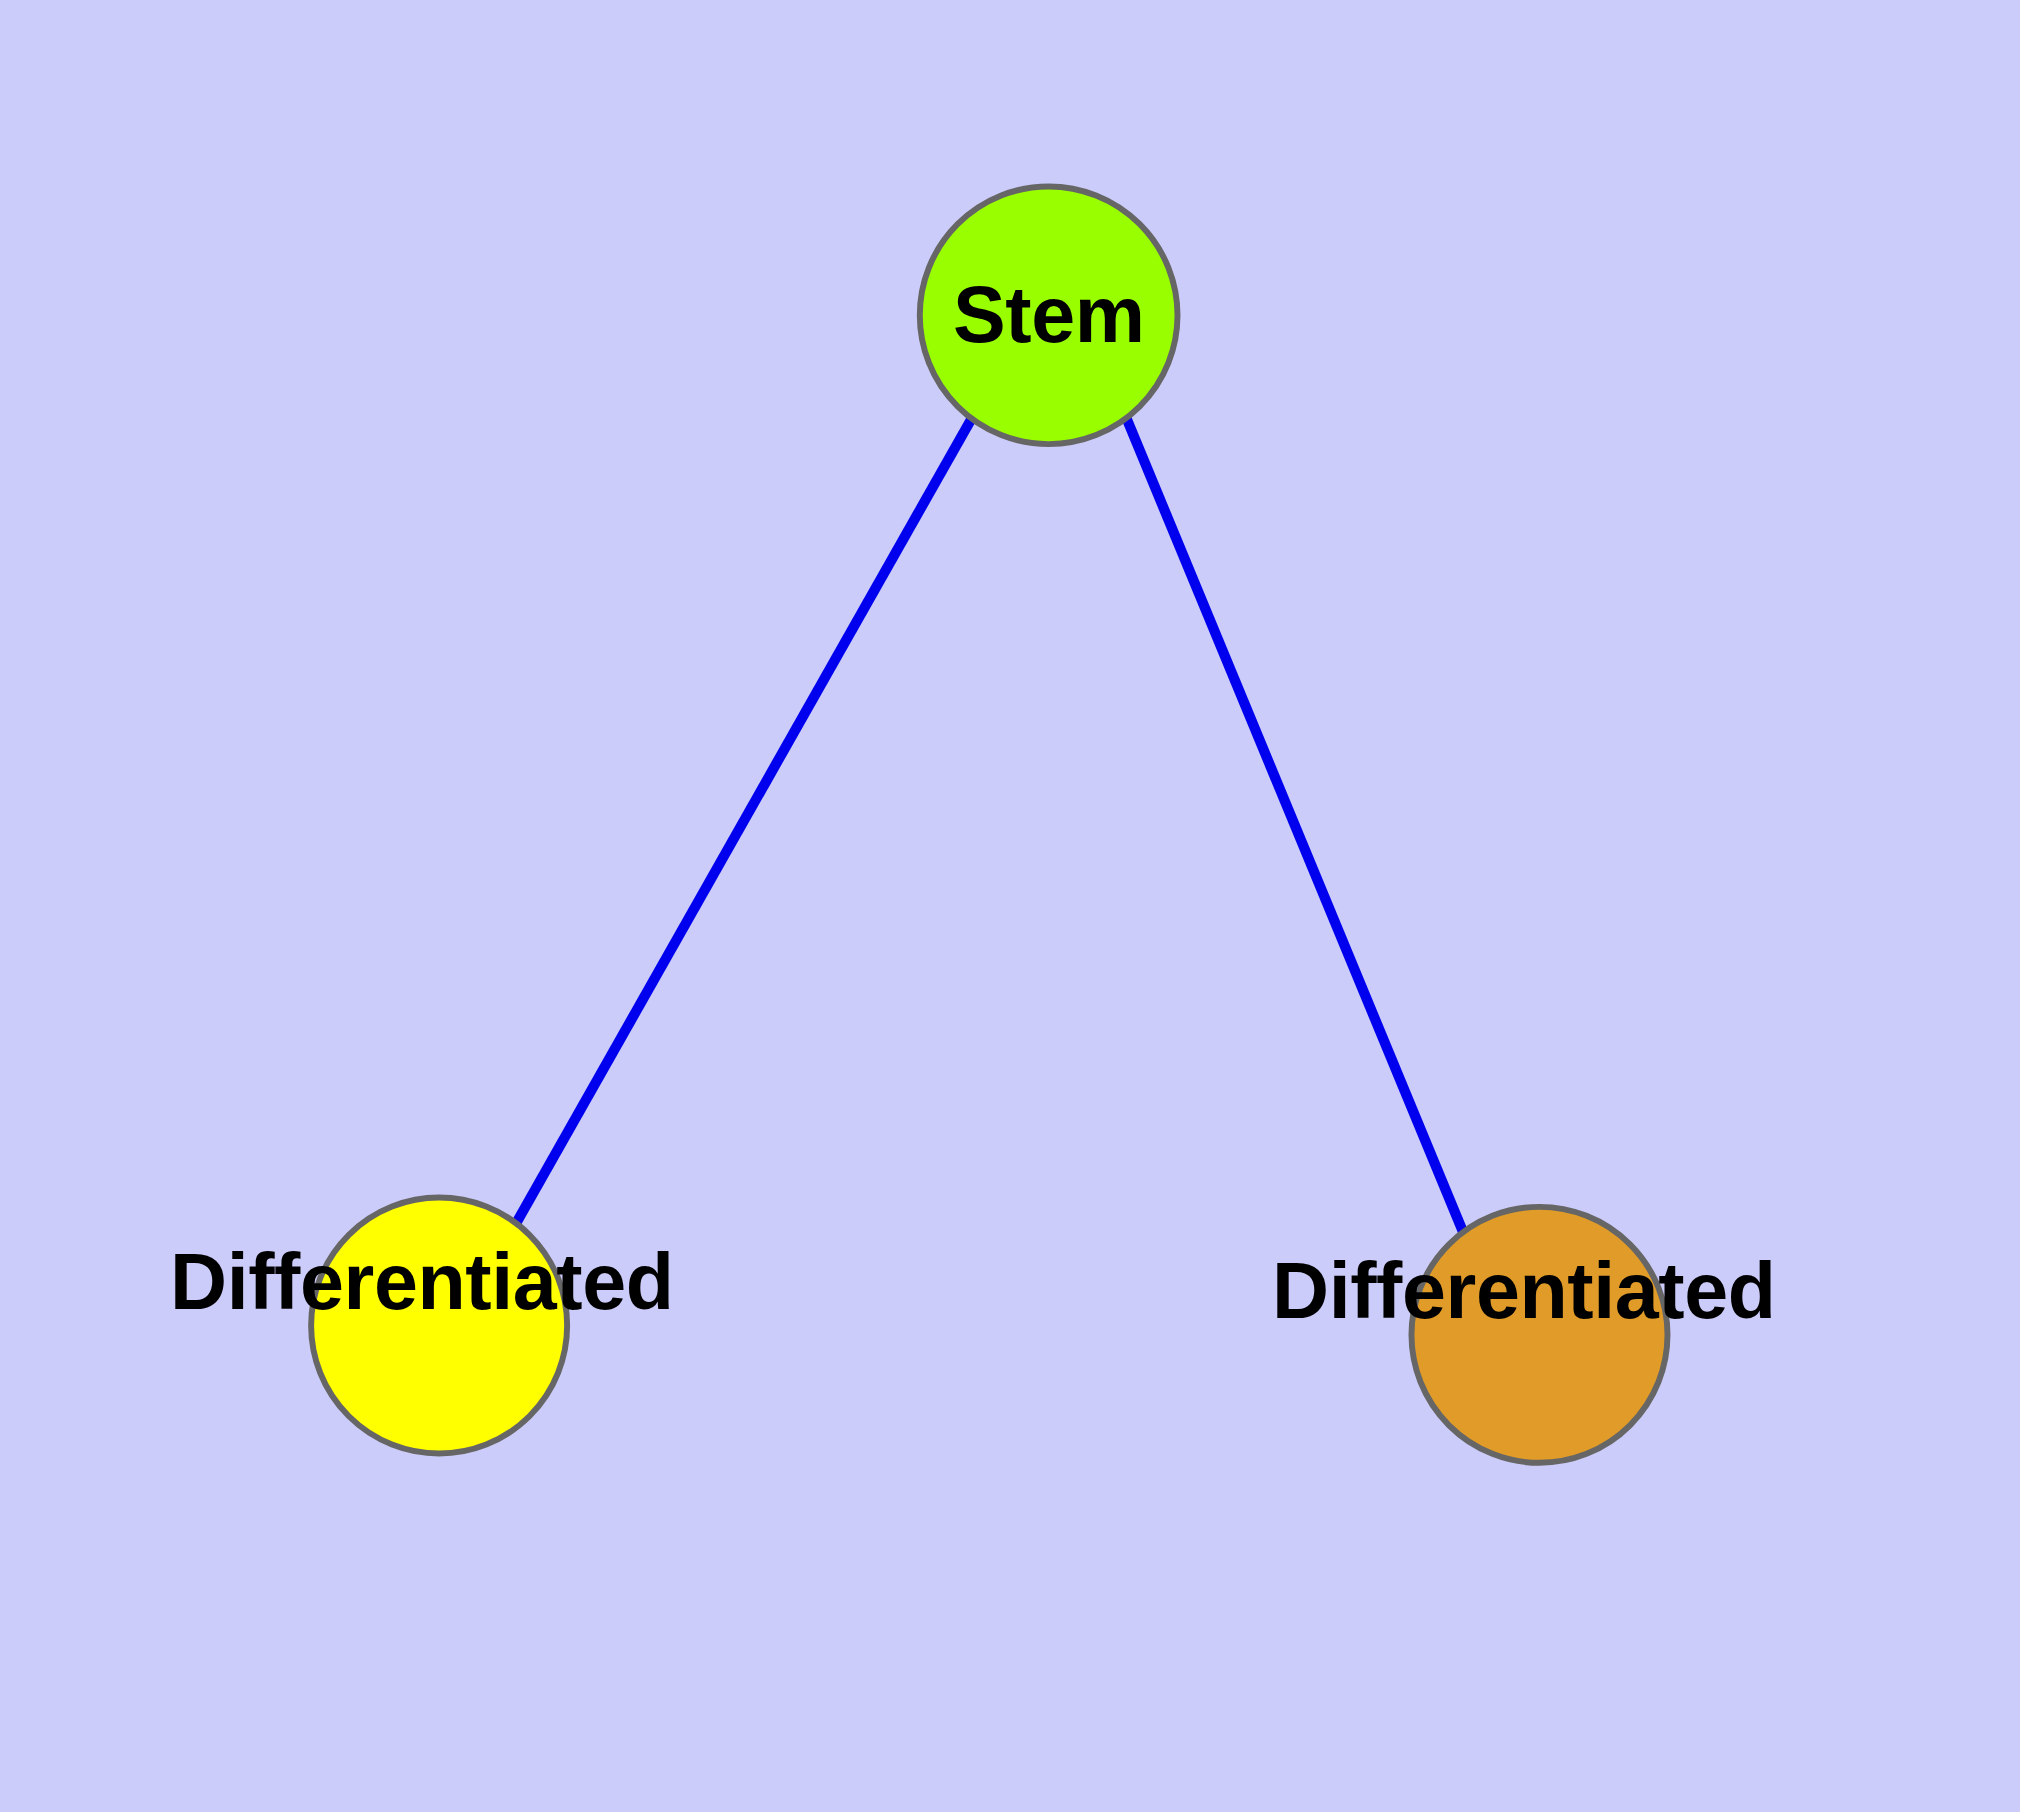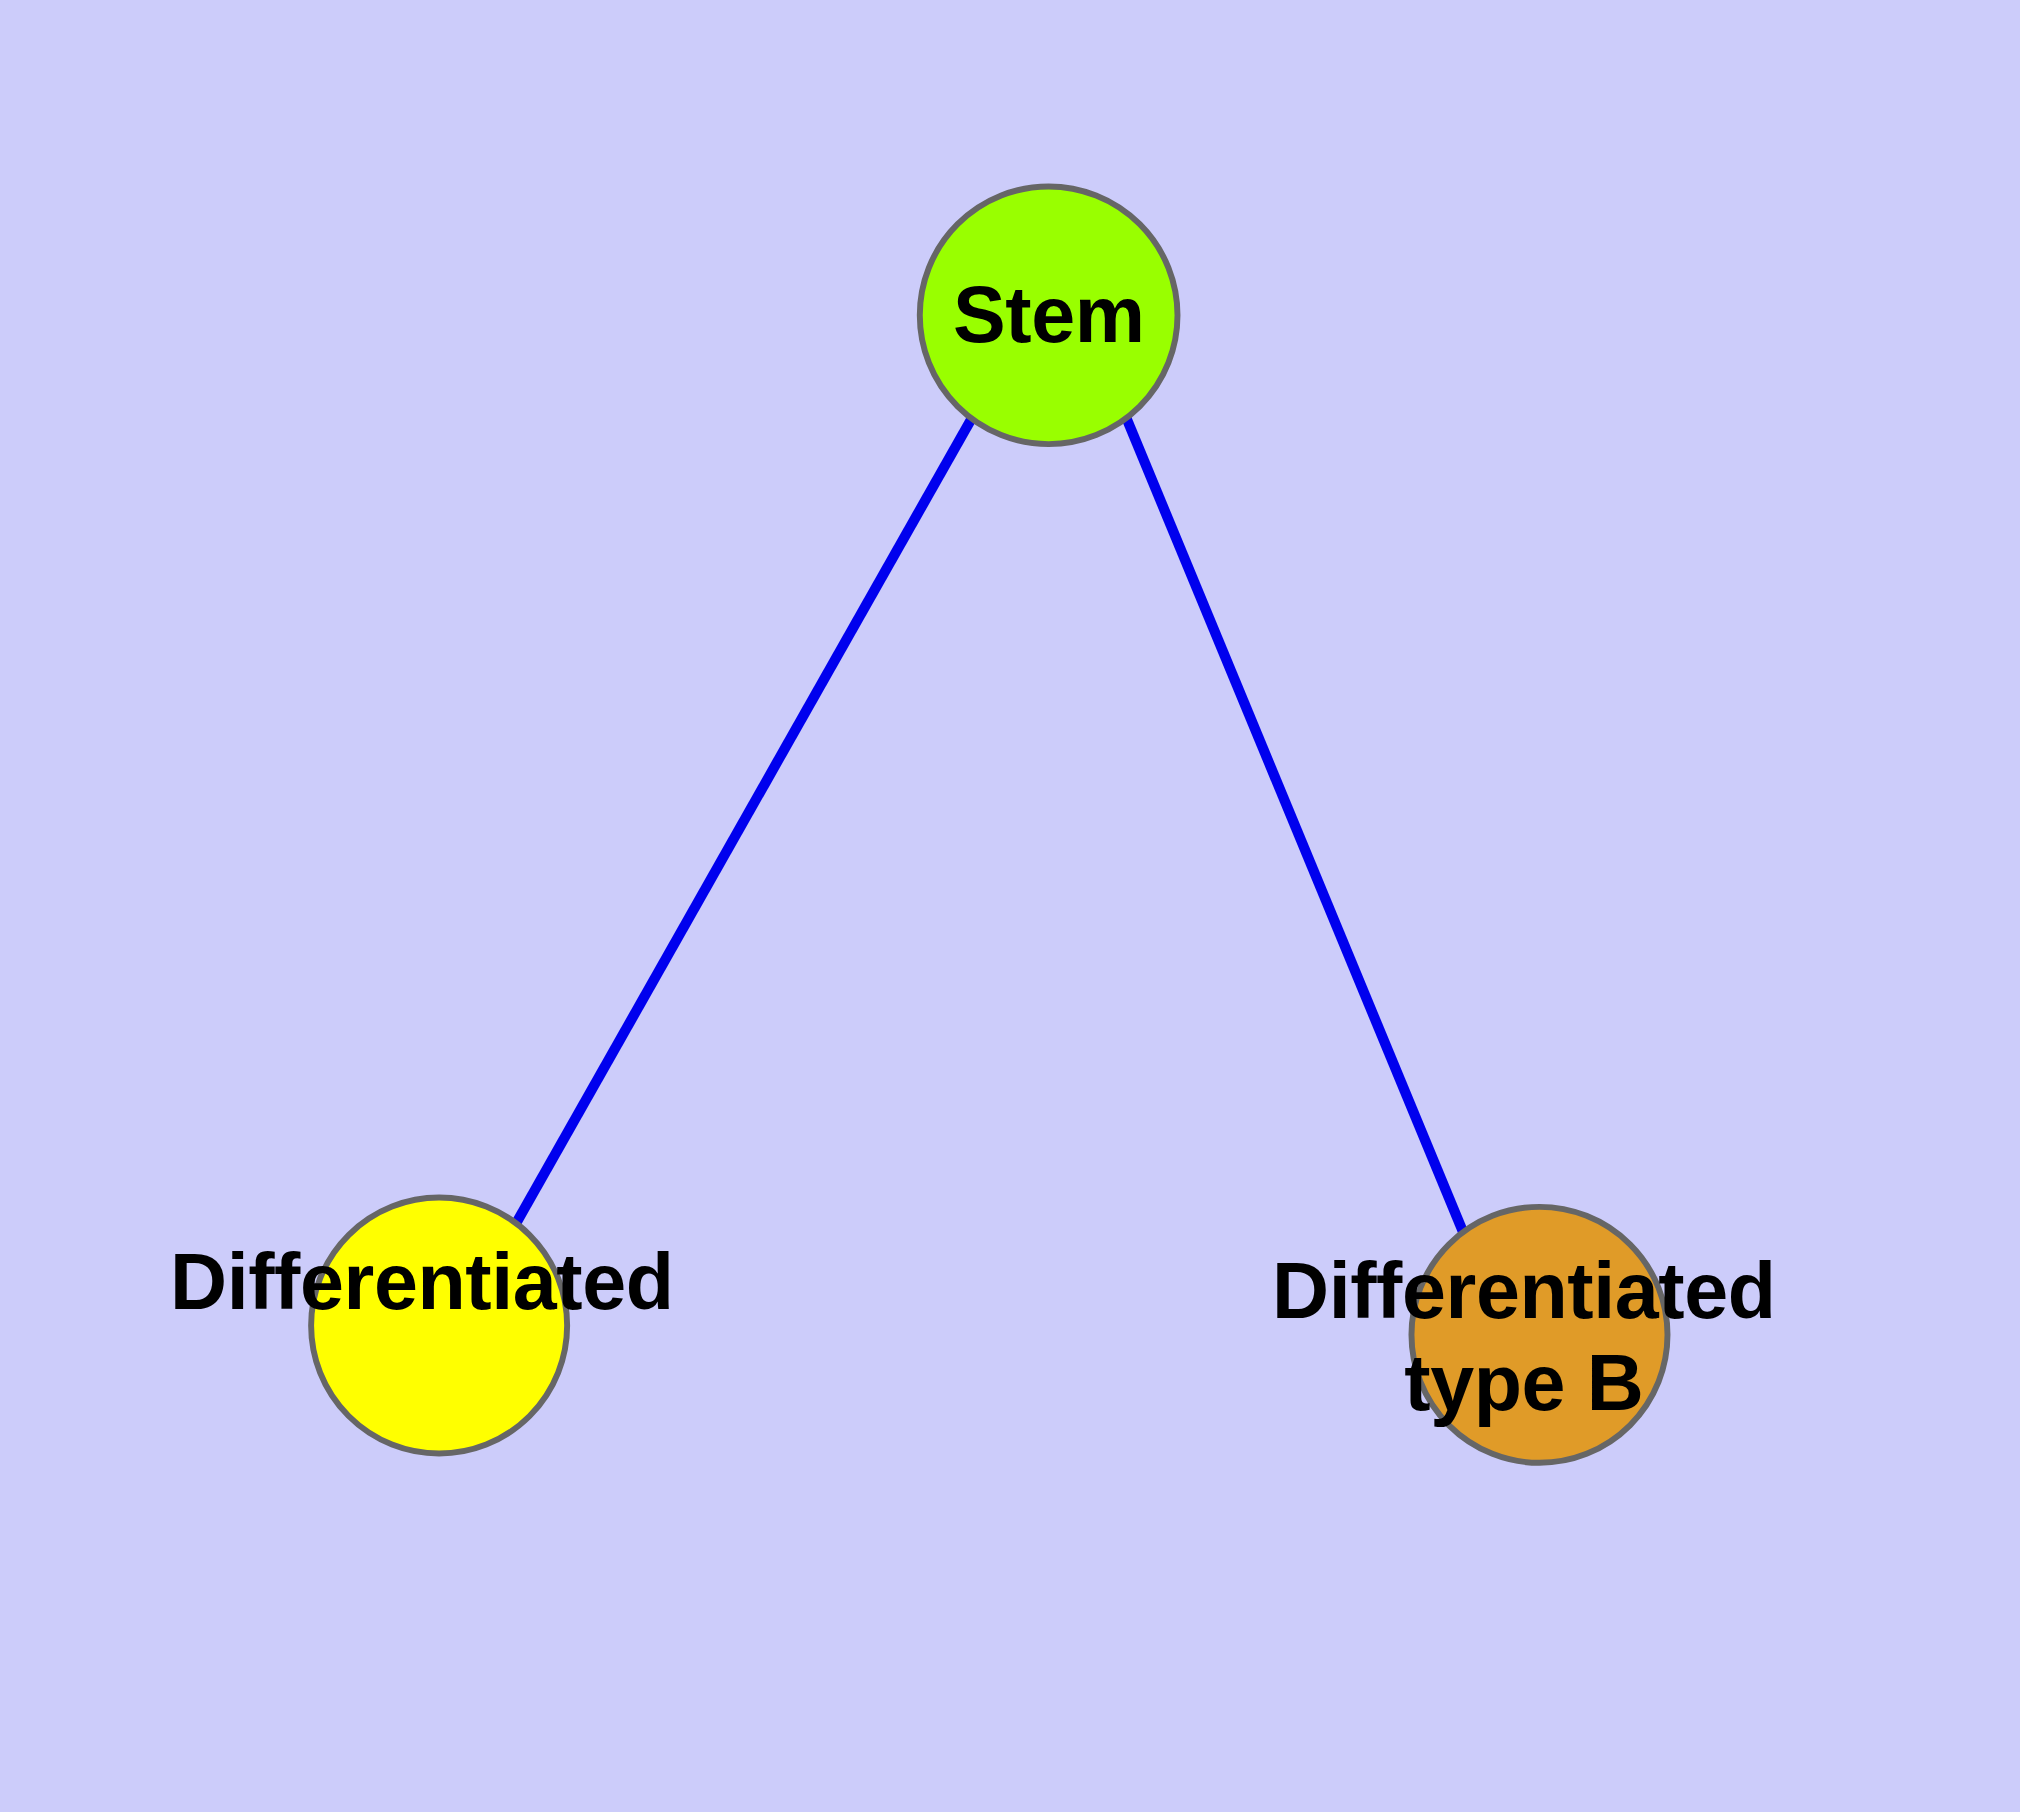--- a/index.html
+++ b/index.html
@@ -56,17 +56,17 @@
     <g id="nodes-layer">
         <circle cx="1237" cy="372" r="152" fill="#99ff00" stroke="#666666" stroke-width="7"></circle>
         <circle cx="518" cy="1564" r="151" fill="#ffff00" stroke="#666666" stroke-width="7"></circle>
         <circle cx="1816" cy="1575" r="151" fill="#e09b28" stroke="#666666" stroke-width="7"></circle>
       </g>
   </svg>
 
   <div id="labels-layer">
       <div class="node-label" style="font-size: 79px; color: rgb(0, 0, 0); left: 953px; top: 270px;"><span style="display: block;">Stem</span></div>
       <div class="node-label two-line" style="font-size: 79px; color: rgb(0, 0, 0); left: 170px; top: 1236px;"><span style="display: block;">Differentiated</span></div>
-      <div class="node-label two-line" style="font-size: 79px; color: rgb(0, 0, 0); left: 1272px; top: 1245px;"><span style="display: block;">Differentiated</span><span style="display: block;">type B</span></div>
+      <div class="node-label two-line" style="font-size: 79px; color: rgb(0, 0, 0); left: 1272px; top: 1245px;"><span style="display: block;">Differentiated</span></div>
     </div>
 
 </div>
 
 
 </body></html>

